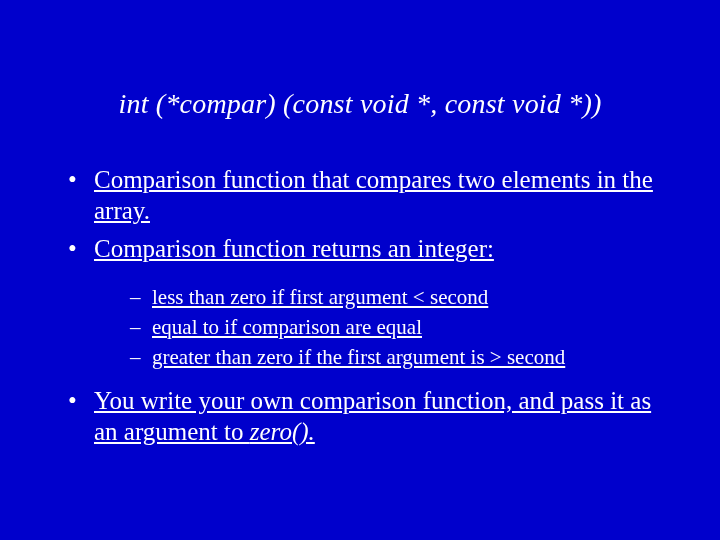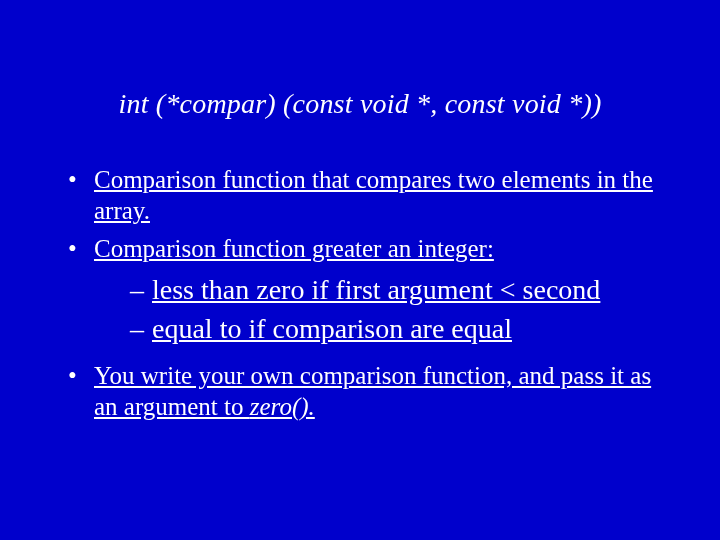--- a/index.html
+++ b/index.html
@@ -36,22 +36,22 @@
   }
   ul.main > li::before {
     content: "•";
     position: absolute;
     left: 8px;
     top: 0;
     font-size: 25px;
   }
   ul.sub {
     list-style: none;
-    font-size: 28px;
-    margin: 8px 0 14px 0;
+    font-size: 21px;
+    margin: 20px 0 14px 0;
   }
   ul.sub > li {
     position: relative;
     padding-left: 58px;
     margin-bottom: 4px;
   }
   ul.sub > li::before {
     content: "–";
     position: absolute;
     left: 36px;
@@ -63,27 +63,30 @@
 <body>
 
 <div class="slide">
   <div class="title">int (*compar) (const void *, const void *))</div>
 
   <ul class="main">
     <li>
       <span>Comparison function that compares two elements in the array.</span>
     </li>
     <li>
-      <span>Comparison function greater an integer:</span>
+      <span>Comparison function returns an integer:</span>
       <ul class="sub">
         <li>
           <span>less than zero if first argument  &lt; second</span>
         </li>
         <li>
           <span>equal to if comparison are equal</span>
+        </li>
+        <li>
+          <span>greater than zero if the first argument is &gt; second</span>
         </li>
       </ul>
     </li>
     <li>
       <span>You write your own comparison function, and pass it as an argument to </span><span class="ital">zero().</span>
     </li>
   </ul>
 </div>
 
 </body></html>

